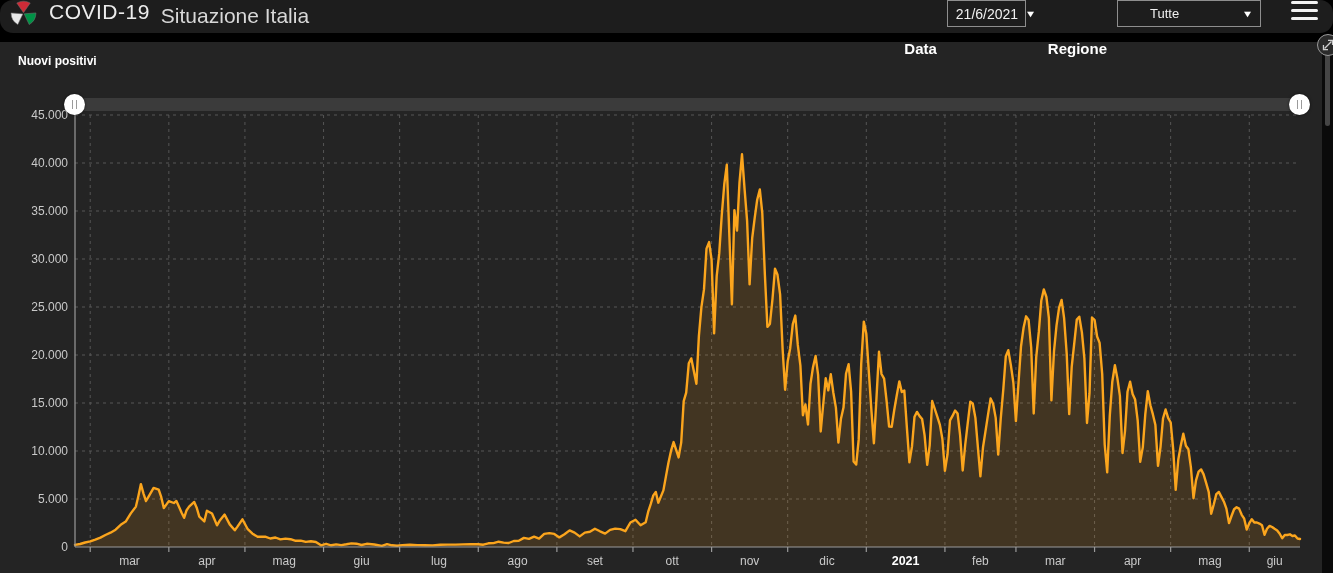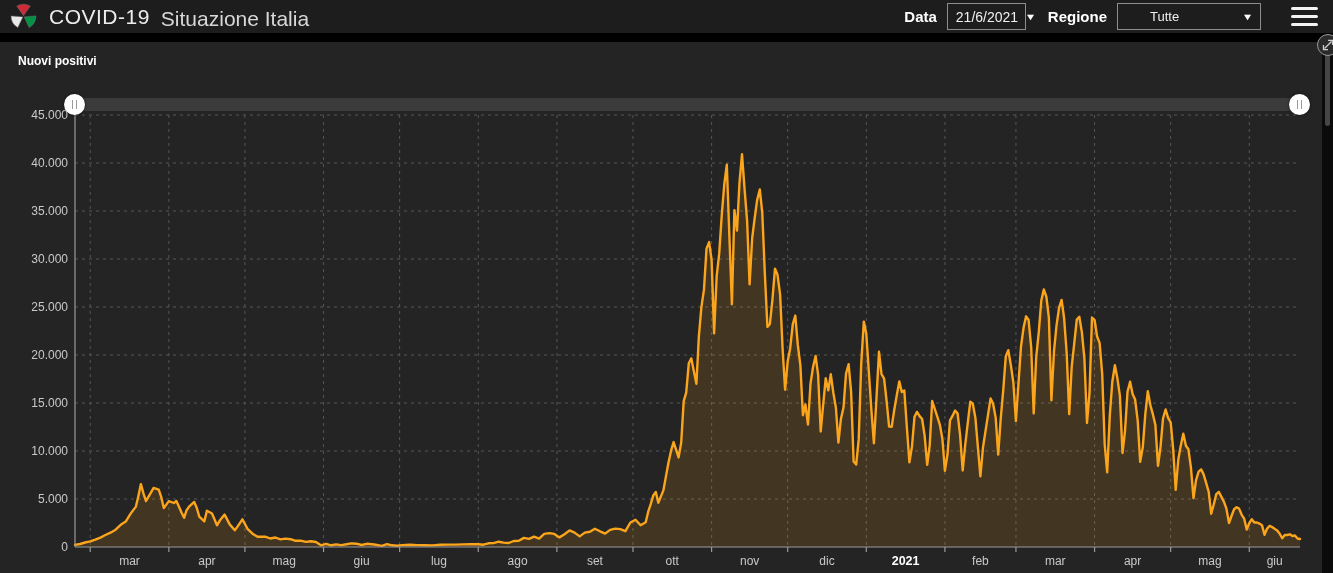--- a/index.html
+++ b/index.html
@@ -10,28 +10,28 @@
   *{box-sizing:border-box;}
   html,body{margin:0;padding:0;}
   body{
     width:1333px;height:573px;overflow:hidden;position:relative;
     background:var(--page);
     font-family:"Liberation Sans", sans-serif;
   }
   
   .header{
     position:absolute;left:0;top:0;width:1333px;height:33px;
-    background:var(--header-bg);display:flex;align-items:center;
-    padding-left:8px;z-index:10;
+    background:var(--header-bg);display:flex;
+    padding-left:8px;z-index:10;border-radius:13px;
   }
   .logo{width:27px;height:27px;margin-left:2px;flex:none;}
   .app-title{color:#ECECEC;font-size:21px;margin-left:12px;letter-spacing:.5px;white-space:nowrap;}
   .app-subtitle{color:#D8D8D8;font-size:21px;margin-left:11px;padding-top:4px;white-space:nowrap;}
   .hspacer{flex:1;}
-  .ctl-label{color:#FFF;font-size:15px;font-weight:bold;margin-right:10px;white-space:nowrap;}
+  .ctl-label{color:#FFF;font-size:15px;font-weight:bold;margin-right:10px;white-space:nowrap;margin-top:40px;}
   .select{
     height:27px;border:1px solid #8E8E8E;background:transparent;
     display:flex;align-items:center;justify-content:space-between;
     padding:0 8px;cursor:pointer;color:#F0F0F0;
   }
   .select.date{width:79px;font-size:14px;margin-right:22px;}
   .select.region{width:144px;font-size:13px;padding-left:32px;}
   .caret{font-size:9px;color:#FFF;margin-left:8px;transform:scaleX(1.3);}
   .hamburger{
     width:27px;height:21px;margin:0 15px 0 30px;background:none;border:none;

